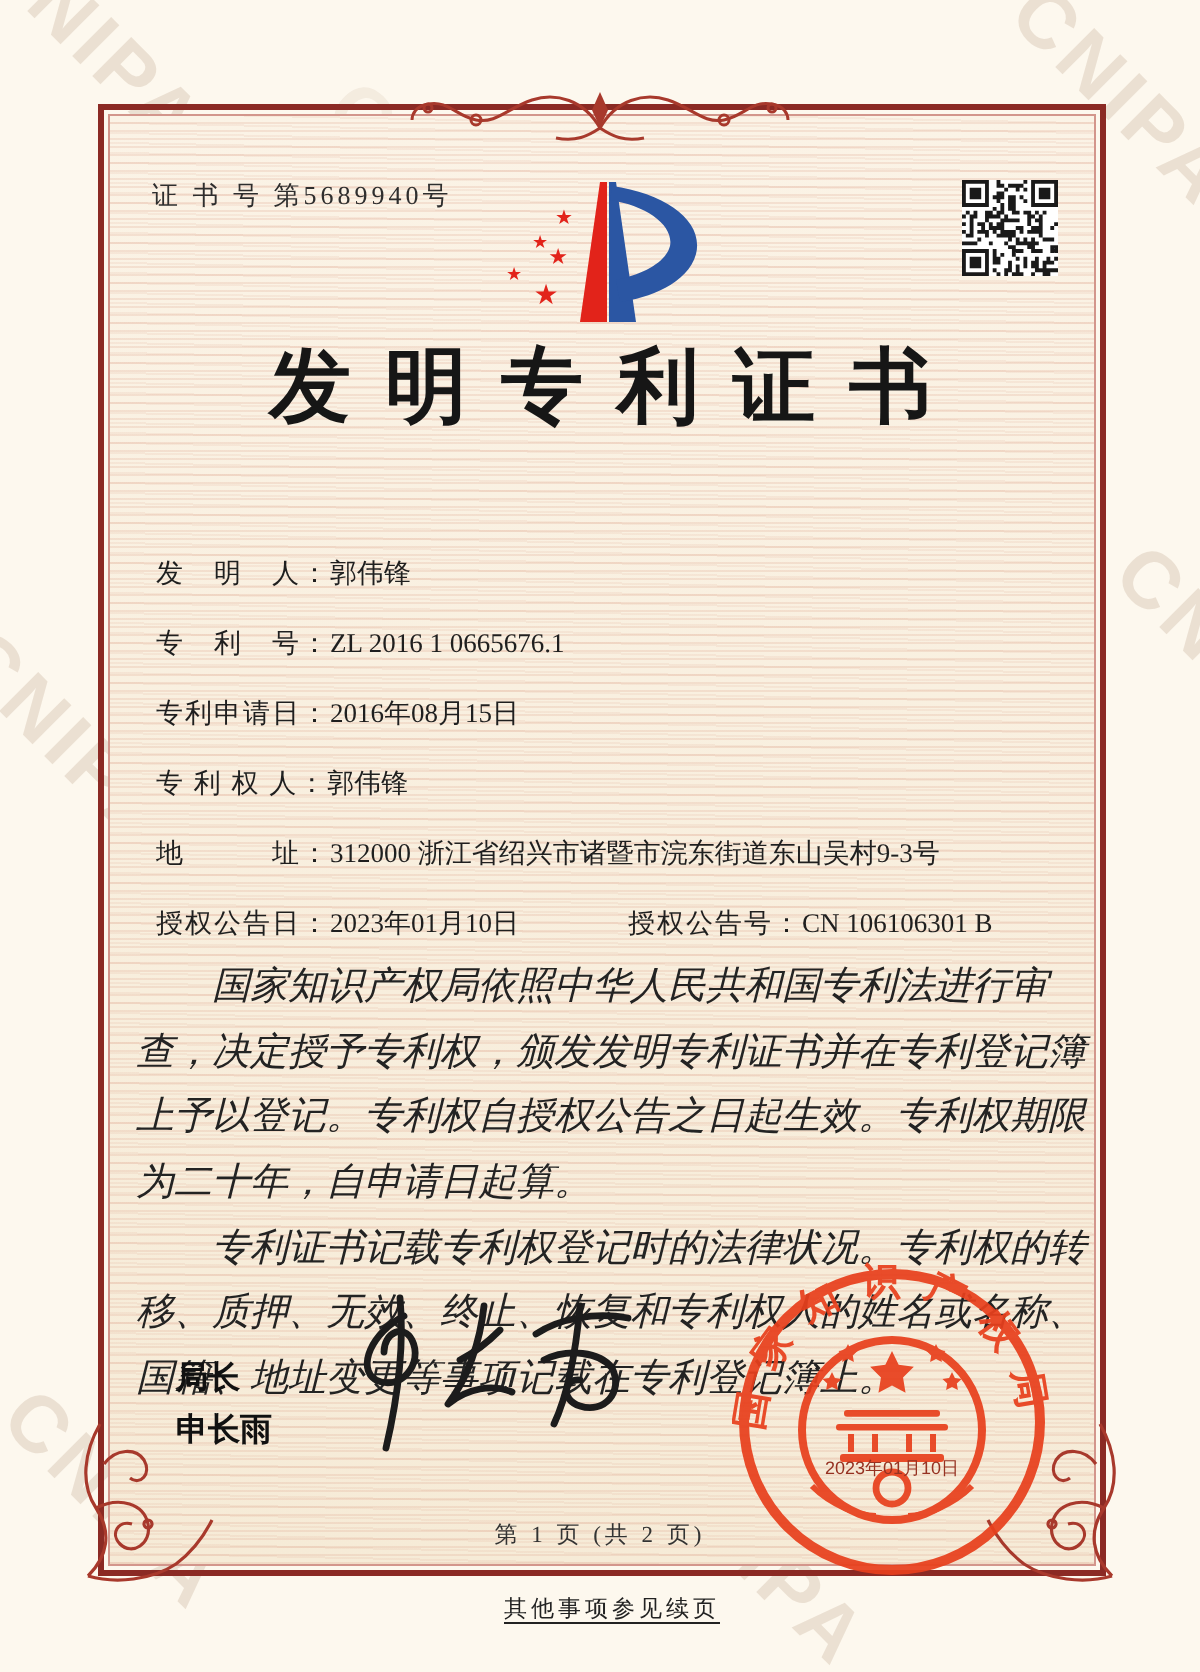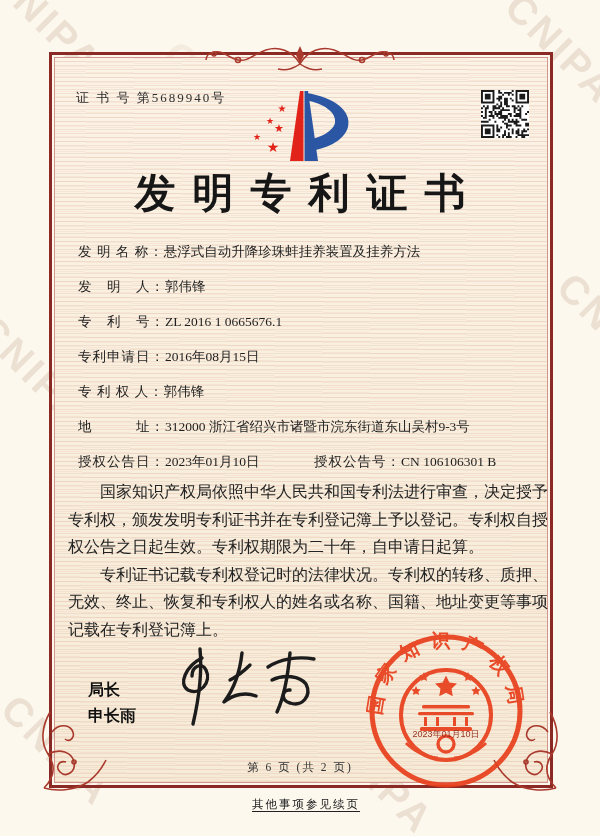--- a/index.html
+++ b/index.html
@@ -26,22 +26,22 @@
   
   .content{position:absolute;inset:0;z-index:5;border-radius:25px;}
   .cert-no{position:absolute;left:76px;top:89px;font-size:13px;letter-spacing:2px;color:#2e2e2e;}
   .logo{position:absolute;left:248px;top:85px;width:112px;height:80px;}
   .qr{position:absolute;left:481px;top:90px;width:48px;height:48px;background:#fff;}
   .title{position:absolute;left:0;right:0;top:166px;text-align:center;
          font-size:41px;font-weight:700;letter-spacing:17px;text-indent:17px;color:#161616;}
   .field{position:absolute;left:78px;right:58px;font-size:13.5px;white-space:nowrap;}
   .field .label{letter-spacing:1px;}
   .grant2{position:absolute;left:236px;}
-  .paras{position:absolute;left:68px;right:52px;top:478px;font-size:16px;
-         line-height:1.72;color:#232323;}
+  .paras{position:absolute;left:68px;right:52px;top:478px;font-size:19px;
+         line-height:1.72;font-style:italic;color:#232323;}
   .paras p{margin:0;text-indent:2em;}
   .signer{position:absolute;left:88px;top:677px;font-family:"Liberation Sans","DejaVu Sans",sans-serif;
           font-size:16px;font-weight:600;line-height:26px;color:#111;}
   .signature{position:absolute;left:172px;top:644px;width:150px;height:86px;}
   .seal{position:absolute;left:366px;top:631px;width:160px;height:160px;opacity:.93;z-index:6;}
   .page-no{position:absolute;left:0;right:0;top:760px;text-align:center;font-size:11.5px;letter-spacing:2px;color:#333;}
   .footer-note{position:absolute;left:0;right:0;top:797px;text-align:center;font-size:11.5px;
                letter-spacing:2px;color:#222;margin-left:12px;}
   .footer-note span{text-decoration:underline;text-underline-offset:3px;}
 </style>
@@ -118,23 +118,20 @@
       <g fill="#1a1a1a">
         <path d="M0,0h7v7h-7z M18,0h7v7h-7z M0,18h7v7h-7z"></path>
         <path fill="#ffffff" d="M1,1h5v5h-5z M19,1h5v5h-5z M1,19h5v5h-5z"></path>
         <path d="M2,2h3v3h-3z M20,2h3v3h-3z M2,20h3v3h-3z"></path>
         <path class="qr-mods" d="M9,0h1v1h-1zM16,0h1v1h-1zM9,1h1v1h-1zM10,1h1v1h-1zM12,1h1v1h-1zM13,1h1v1h-1zM14,1h1v1h-1zM15,1h1v1h-1zM11,2h1v1h-1zM14,2h1v1h-1zM16,2h1v1h-1zM9,3h1v1h-1zM10,3h1v1h-1zM8,4h1v1h-1zM9,4h1v1h-1zM10,4h1v1h-1zM12,4h1v1h-1zM13,4h1v1h-1zM15,4h1v1h-1zM9,5h1v1h-1zM12,5h1v1h-1zM13,5h1v1h-1zM16,5h1v1h-1zM10,6h1v1h-1zM12,6h1v1h-1zM13,6h1v1h-1zM8,7h1v1h-1zM10,7h1v1h-1zM12,7h1v1h-1zM13,7h1v1h-1zM1,8h1v1h-1zM3,8h1v1h-1zM6,8h1v1h-1zM7,8h1v1h-1zM9,8h1v1h-1zM10,8h1v1h-1zM13,8h1v1h-1zM14,8h1v1h-1zM16,8h1v1h-1zM17,8h1v1h-1zM19,8h1v1h-1zM21,8h1v1h-1zM0,9h1v1h-1zM2,9h1v1h-1zM3,9h1v1h-1zM6,9h1v1h-1zM7,9h1v1h-1zM8,9h1v1h-1zM9,9h1v1h-1zM11,9h1v1h-1zM17,9h1v1h-1zM18,9h1v1h-1zM20,9h1v1h-1zM2,10h1v1h-1zM6,10h1v1h-1zM10,10h1v1h-1zM11,10h1v1h-1zM12,10h1v1h-1zM13,10h1v1h-1zM14,10h1v1h-1zM17,10h1v1h-1zM19,10h1v1h-1zM20,10h1v1h-1zM0,11h1v1h-1zM2,11h1v1h-1zM4,11h1v1h-1zM5,11h1v1h-1zM7,11h1v1h-1zM9,11h1v1h-1zM10,11h1v1h-1zM17,11h1v1h-1zM20,11h1v1h-1zM24,11h1v1h-1zM2,12h1v1h-1zM5,12h1v1h-1zM7,12h1v1h-1zM8,12h1v1h-1zM9,12h1v1h-1zM10,12h1v1h-1zM14,12h1v1h-1zM15,12h1v1h-1zM18,12h1v1h-1zM19,12h1v1h-1zM20,12h1v1h-1zM23,12h1v1h-1zM0,13h1v1h-1zM2,13h1v1h-1zM4,13h1v1h-1zM5,13h1v1h-1zM6,13h1v1h-1zM8,13h1v1h-1zM10,13h1v1h-1zM11,13h1v1h-1zM12,13h1v1h-1zM13,13h1v1h-1zM15,13h1v1h-1zM17,13h1v1h-1zM18,13h1v1h-1zM19,13h1v1h-1zM20,13h1v1h-1zM1,14h1v1h-1zM2,14h1v1h-1zM6,14h1v1h-1zM9,14h1v1h-1zM10,14h1v1h-1zM11,14h1v1h-1zM12,14h1v1h-1zM13,14h1v1h-1zM20,14h1v1h-1zM4,15h1v1h-1zM12,15h1v1h-1zM14,15h1v1h-1zM16,15h1v1h-1zM18,15h1v1h-1zM21,15h1v1h-1zM22,15h1v1h-1zM23,15h1v1h-1zM0,16h1v1h-1zM1,16h1v1h-1zM2,16h1v1h-1zM3,16h1v1h-1zM7,16h1v1h-1zM11,16h1v1h-1zM14,16h1v1h-1zM15,16h1v1h-1zM16,16h1v1h-1zM17,16h1v1h-1zM18,16h1v1h-1zM19,16h1v1h-1zM12,17h1v1h-1zM13,17h1v1h-1zM17,17h1v1h-1zM18,17h1v1h-1zM23,17h1v1h-1zM24,17h1v1h-1zM8,18h1v1h-1zM13,18h1v1h-1zM14,18h1v1h-1zM15,18h1v1h-1zM18,18h1v1h-1zM19,18h1v1h-1zM20,18h1v1h-1zM23,18h1v1h-1zM24,18h1v1h-1zM8,19h1v1h-1zM10,19h1v1h-1zM13,19h1v1h-1zM8,20h1v1h-1zM9,20h1v1h-1zM14,20h1v1h-1zM16,20h1v1h-1zM19,20h1v1h-1zM22,20h1v1h-1zM24,20h1v1h-1zM8,21h1v1h-1zM9,21h1v1h-1zM12,21h1v1h-1zM16,21h1v1h-1zM18,21h1v1h-1zM19,21h1v1h-1zM21,21h1v1h-1zM22,21h1v1h-1zM23,21h1v1h-1zM12,22h1v1h-1zM14,22h1v1h-1zM16,22h1v1h-1zM18,22h1v1h-1zM19,22h1v1h-1zM21,22h1v1h-1zM8,23h1v1h-1zM11,23h1v1h-1zM12,23h1v1h-1zM14,23h1v1h-1zM19,23h1v1h-1zM20,23h1v1h-1zM21,23h1v1h-1zM22,23h1v1h-1zM23,23h1v1h-1zM24,23h1v1h-1zM9,24h1v1h-1zM11,24h1v1h-1zM13,24h1v1h-1zM14,24h1v1h-1zM15,24h1v1h-1zM18,24h1v1h-1zM21,24h1v1h-1zM22,24h1v1h-1z"></path>
       </g>
     </svg>
 
     <div class="title">发明专利证书</div>
 
-    <div class="field" style="top:243px">
-      <span class="label">发 明 名 称：</span><span class="value">悬浮式自动升降珍珠蚌挂养装置及挂养方法</span>
-    </div>
     <div class="field" style="top:278px">
       <span class="label">发　明　人：</span><span class="value">郭伟锋</span>
     </div>
     <div class="field" style="top:313px">
       <span class="label">专　利　号：</span><span class="value">ZL 2016 1 0665676.1</span>
     </div>
     <div class="field" style="top:348px">
       <span class="label">专利申请日：</span><span class="value">2016年08月15日</span>
     </div>
     <div class="field" style="top:383px">
@@ -193,19 +190,19 @@
           <rect x="87" y="86" width="3" height="9"></rect>
             <rect x="99" y="86" width="3" height="9"></rect>
           <rect x="54" y="96" width="52" height="4" rx="1.5"></rect>
         </g>
         <circle cx="80" cy="113" r="8" fill="none" stroke="#e8401d" stroke-width="3.4"></circle>
         <path d="M40,112 C50,122 64,127 72,127 M120,112 C110,122 96,127 88,127" fill="none" stroke="#e8401d" stroke-width="3"></path>
       </g>
       <text x="80" y="106" text-anchor="middle" font-size="9" fill="#8f2515" font-family="'Liberation Sans',sans-serif">2023年01月10日</text>
     </svg>
 
-    <div class="page-no">第 6 页 (共 2 页)</div>
+    <div class="page-no">第 1 页 (共 2 页)</div>
     <div class="footer-note">
       <span>其他事项参见续页</span>
     </div>
 
   </div>
 </div>
 
 </body></html>

